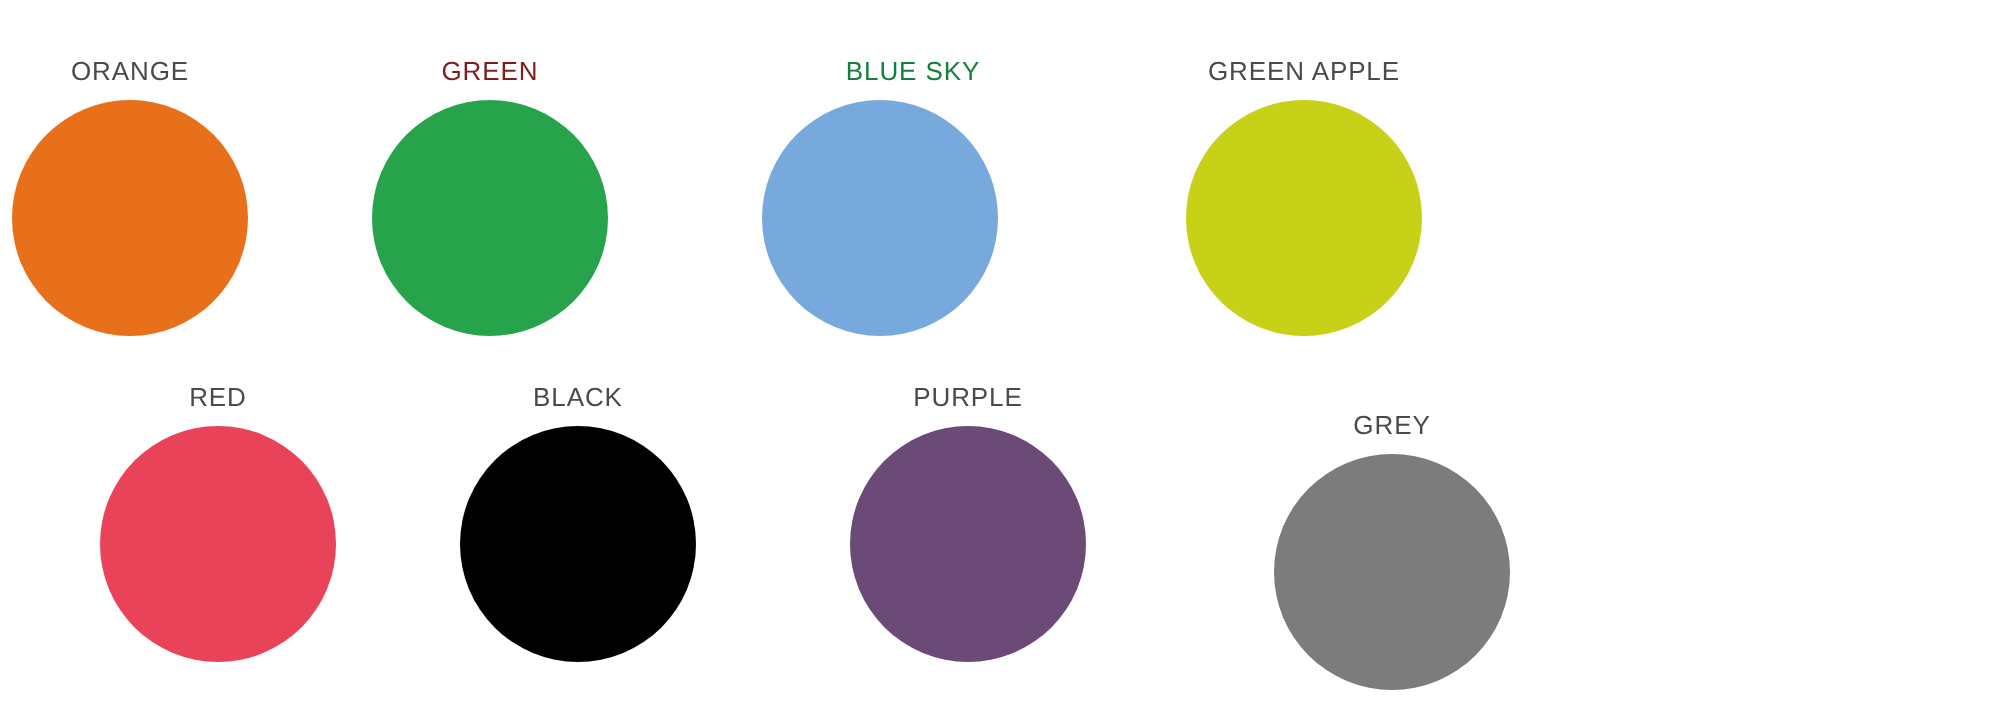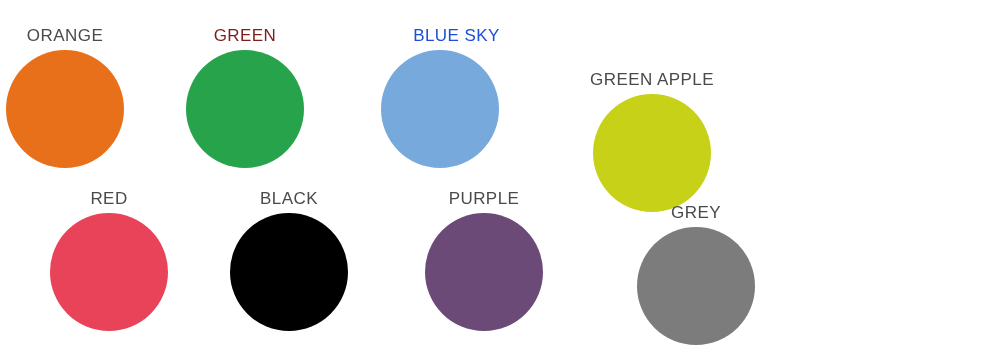--- a/index.html
+++ b/index.html
@@ -33,21 +33,21 @@
   #swatch-row-1 { top: 28px; }
   #swatch-row-2 { top: 191px; padding-left: 44px; }
 
   .swatch {
     width: 200px;
     display: flex;
     flex-direction: column;
     align-items: center;
   }
   .swatch-label {
-    font-size: 17px;
+    font-size: 13px;
     line-height: 15px;
     letter-spacing: 0.45px;
     color: #4a4a4a;
     white-space: nowrap;
     text-align: right;
     height: 15px;
     margin-bottom: 7px;
     font-weight: 400;
   }
   .swatch-circle {
@@ -77,25 +77,25 @@
   <div class="swatch-row" id="swatch-row-1">
     <div class="swatch">
       <div class="swatch-label" style="color: rgb(74, 74, 74);">ORANGE</div>
       <div class="swatch-circle" style="background: rgb(232, 112, 26); width: 118px; height: 118px;"></div>
     </div>
     <div class="swatch">
       <div class="swatch-label" style="color: #7f1d1d;">GREEN</div>
       <div class="swatch-circle" style="background: rgb(39, 163, 75); width: 118px; height: 118px;"></div>
     </div>
     <div class="swatch">
-      <div class="swatch-label" style="color: #1d4ed8; margin-left: 33px;">BLUE SKY</div>
+      <div class="swatch-label" style="color: #15803d; margin-left: 33px;">BLUE SKY</div>
       <div class="swatch-circle" style="background: rgb(120, 169, 220); width: 118px; height: 118px;"></div>
     </div>
     <div class="swatch">
-      <div class="swatch-label" style="color: rgb(74, 74, 74); margin-top: 44px;">GREEN APPLE</div>
+      <div class="swatch-label" style="color: rgb(74, 74, 74);">GREEN APPLE</div>
       <div class="swatch-circle" style="background: rgb(198, 209, 24); width: 118px; height: 118px;"></div>
     </div>
   </div>
 
   <div class="swatch-row" id="swatch-row-2">
     <div class="swatch">
       <div class="swatch-label" style="color: rgb(74, 74, 74);">RED</div>
       <div class="swatch-circle" style="background: rgb(232, 67, 89); width: 118px; height: 118px;"></div>
     </div>
     <div class="swatch">

